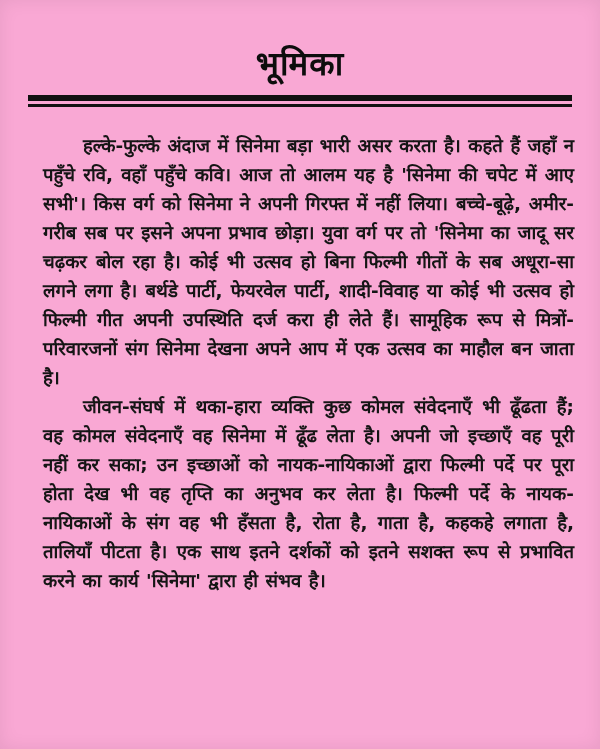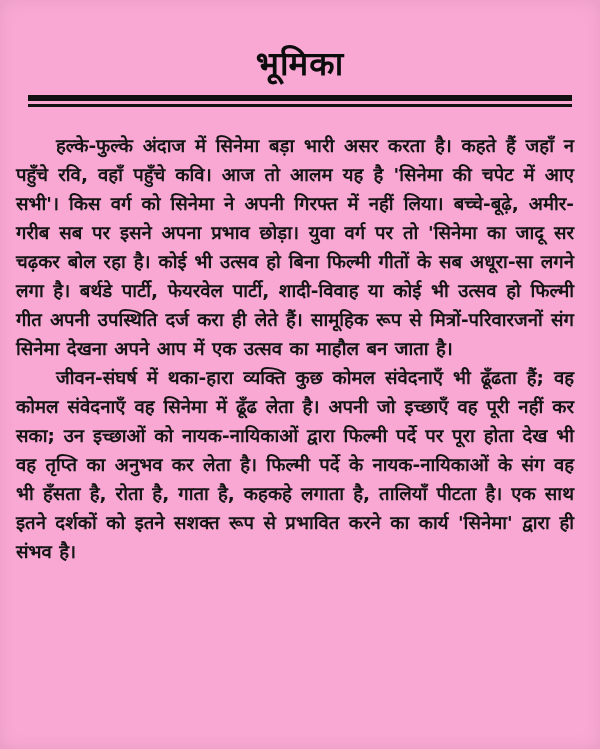--- a/index.html
+++ b/index.html
@@ -33,21 +33,21 @@
   }
   .title-divider {
     margin: 10px auto 0 auto;
     width: 544px;
     height: 3px;
     border-top: 6px solid #121212;
     border-bottom: 3px solid #121212;
     background: transparent;
   }
   .body-text {
-    padding: 24px 26px 0 16px;
+    padding: 24px 26px 0 43px;
   }
   .para {
     margin: 0;
     font-size: 18.5px;
     line-height: 29px;
     font-weight: 600;
     text-align: justify;
     text-justify: inter-word;
     text-indent: 40px;
     color: #151515;

